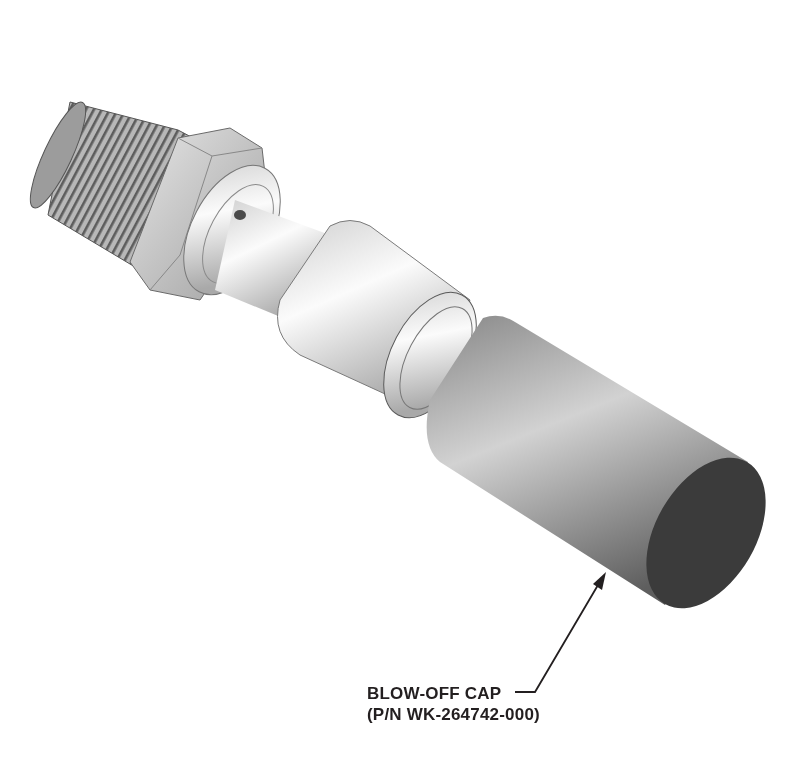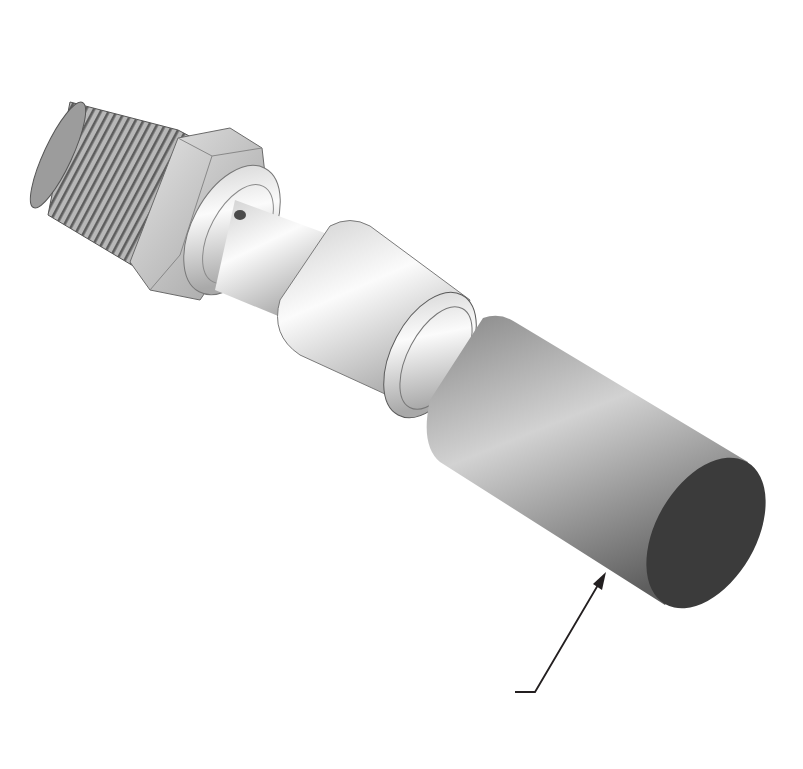--- a/index.html
+++ b/index.html
@@ -67,13 +67,15 @@
     <ellipse cx="706" cy="533" rx="50" ry="82" transform="rotate(30 706 533)" fill="#3b3b3b"></ellipse>
   </g>
 
   <g>
     <polyline points="515,692 535,692 598,585" fill="none" stroke="#231f20" stroke-width="1.8"></polyline>
     <polygon points="606,572 593,584 602,590" fill="#231f20"></polygon>
   </g>
 </svg>
 
 <div class="callout">
+  <div>BLOW-OFF CAP</div>
+  <div>(P/N WK-264742-000)</div>
 </div>
 
 </body></html>

